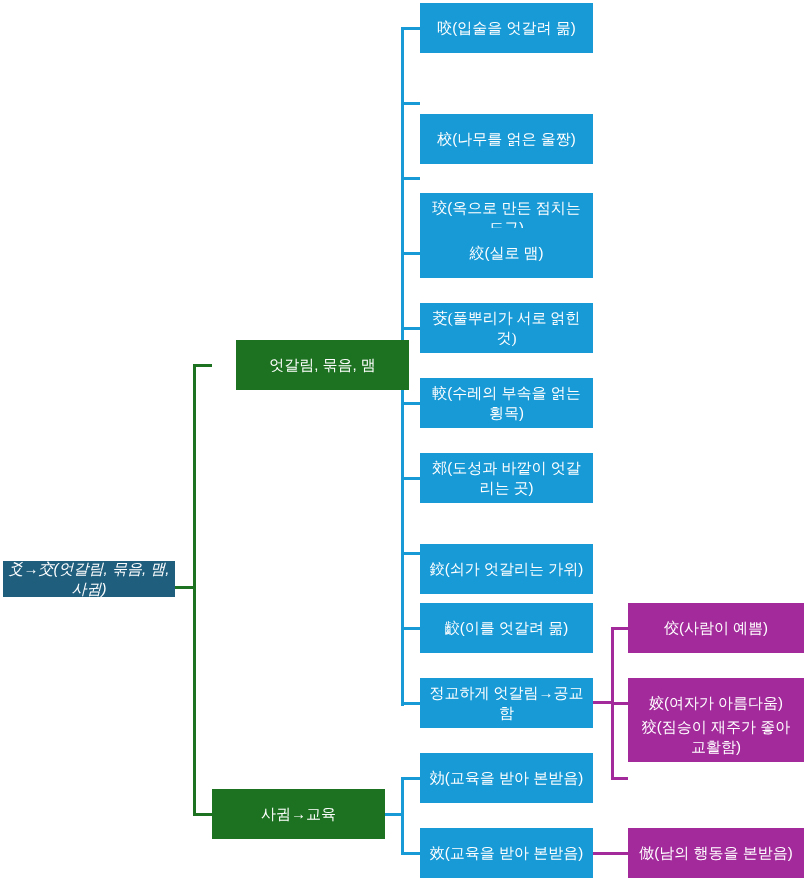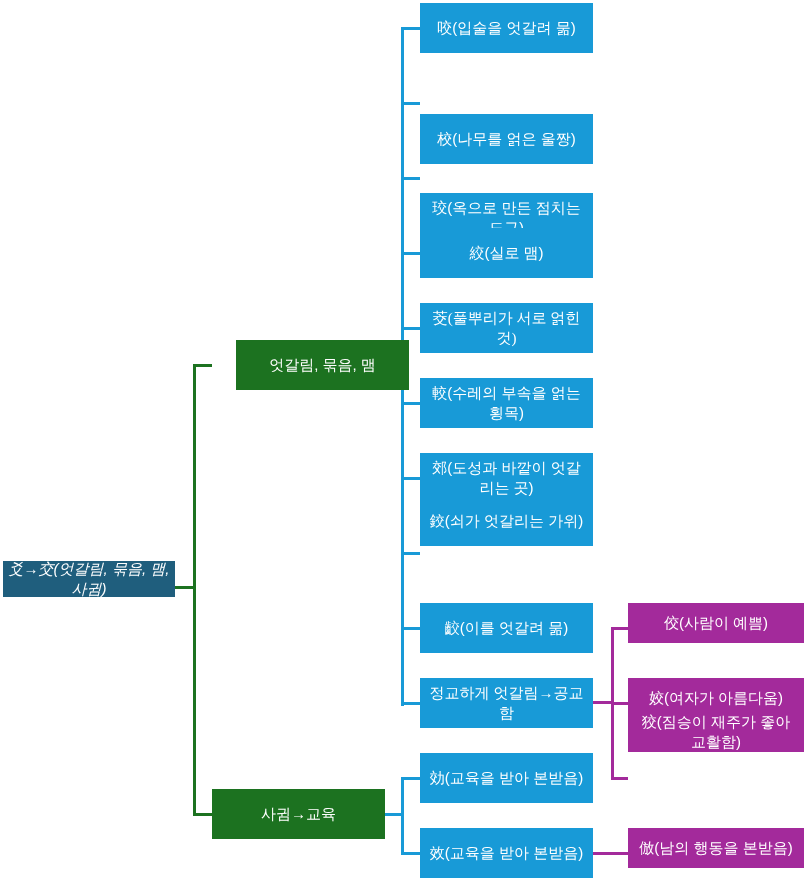--- a/index.html
+++ b/index.html
@@ -22,21 +22,21 @@
     position:absolute;
     display:flex;align-items:center;justify-content:center;
     text-align:center;
     color:var(--text);
     font-size:15px;line-height:20px;
     padding:4px 5px;box-sizing:border-box;
   }
   .node.root{background:var(--root-bg);left:3px;top:561px;width:172px;height:36px;font-style:italic;}
   .node.branch{background:var(--branch-bg);left:212px;width:173px;height:50px;}
   .node.leaf{background:var(--leaf-bg);left:420px;width:173px;height:50px;}
-  .node.sub{background:var(--sub-bg);left:628px;width:176px;height:40px;}
+  .node.sub{background:var(--sub-bg);left:628px;width:176px;height:50px;}
   .hline{position:absolute;height:3px;}
   .vline{position:absolute;width:3px;}
   .lg{background:var(--branch-bg);}
   .lb{background:var(--leaf-bg);}
   .lm{background:var(--sub-bg);}
 </style>
 </head>
 <body>
 
 <div class="canvas">
@@ -76,21 +76,21 @@
   <div class="node branch" style="top:340px;margin-left:24px;">엇갈림, 묶음, 맴</div>
   <div class="node branch" style="top:789px;">사귐→교육</div>
 
   <div class="node leaf" style="top:3px;">咬(입술을 엇갈려 묾)</div>
   <div class="node leaf" style="top:78px;margin-top:36px;">校(나무를 얽은 울짱)</div>
   <div class="node leaf" style="top:153px;margin-top:40px;">珓(옥으로 만든 점치는 도구)</div>
   <div class="node leaf" style="top:228px;">絞(실로 맴)</div>
   <div class="node leaf" style="top:303px;font-family:Liberation Serif, serif;">茭(풀뿌리가 서로 얽힌 것)</div>
   <div class="node leaf" style="top:378px;">較(수레의 부속을 얽는 횡목)</div>
   <div class="node leaf" style="top:453px;">郊(도성과 바깥이 엇갈리는 곳)</div>
-  <div class="node leaf" style="top:496px;">鉸(쇠가 엇갈리는 가위)</div>
+  <div class="node leaf" style="top:544px;">鉸(쇠가 엇갈리는 가위)</div>
   <div class="node leaf" style="top:678px;">정교하게 엇갈림→공교함</div>
   <div class="node leaf" style="top:603px;">齩(이를 엇갈려 묾)</div>
   <div class="node leaf" style="top:753px;">効(교육을 받아 본받음)</div>
   <div class="node leaf" style="top:828px;">效(교육을 받아 본받음)</div>
 
   <div class="node sub" style="top:603px;">佼(사람이 예쁨)</div>
   <div class="node sub" style="top:678px;">姣(여자가 아름다움)</div>
   <div class="node sub" style="top:712px;">狡(짐승이 재주가 좋아 교활함)</div>
   <div class="node sub" style="top:828px;">倣(남의 행동을 본받음)</div>
 

